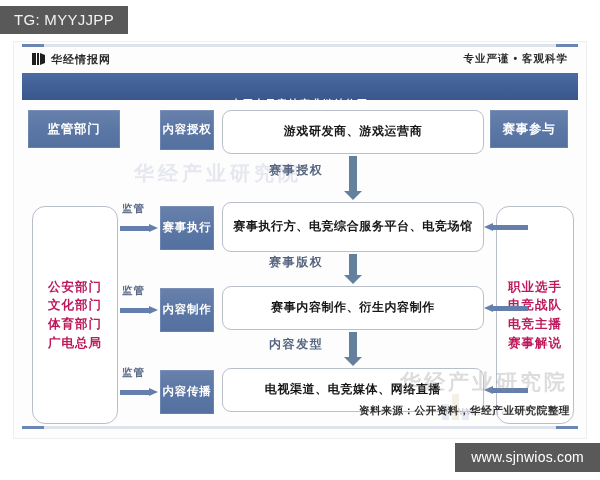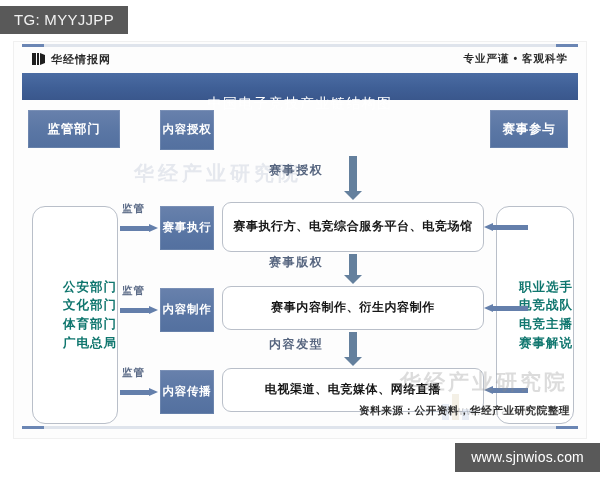--- a/index.html
+++ b/index.html
@@ -50,21 +50,21 @@
     font-size:10.5px;color:#2b2b2b;letter-spacing:1px;font-weight:700;
   }
 
   
   .title-bar{
     position:absolute;left:8px;right:8px;top:31px;height:27px;
     background:linear-gradient(180deg,#4b6ca3 0%,#3f5f96 55%,#3a578c 100%);
     display:flex;align-items:center;justify-content:center;
   }
   .title-bar .t{
-    color:#ffffff;font-size:14px;font-weight:400;letter-spacing:1.4px;margin-top:35px;
+    color:#ffffff;font-size:10px;font-weight:700;letter-spacing:1.4px;margin-top:35px;
   }
 
   
   .canvas{
     position:absolute;left:0;top:60px;width:572px;height:336px;
   }
 
   
   .bluebox{
     position:absolute;
@@ -84,23 +84,23 @@
     text-align:center;
     color:#161616;font-weight:700;font-size:12px;line-height:1.45;
     letter-spacing:.6px;
     padding:0 10px;box-sizing:border-box;
   }
   .tallbox{
     position:absolute;
     background:#ffffff;
     border:1px solid #b9bfc9;
     border-radius:13px;
-    display:flex;align-items:center;justify-content:flex-end;
+    display:flex;align-items:center;justify-content:center;
     text-align:center;
-    color:#0f766e;font-weight:700;font-size:12.5px;line-height:1.5;
+    color:#be185d;font-weight:700;font-size:12.5px;line-height:1.5;
     letter-spacing:1px;
   }
 
   
   .h-arrow{position:absolute;height:9px;}
   .h-arrow .shaft{position:absolute;left:0;top:2px;height:5px;background:#647fab;}
   .h-arrow .head{
     position:absolute;top:0;width:0;height:0;
     border-top:4.5px solid transparent;border-bottom:4.5px solid transparent;
   }
@@ -234,20 +234,23 @@
       <div class="bluebox" style="left:146px;top:104px;width:54px;height:44px;">
         <span>赛事执行</span>
       </div>
       <div class="bluebox" style="left:146px;top:186px;width:54px;height:44px;">
         <span>内容制作</span>
       </div>
       <div class="bluebox" style="left:146px;top:268px;width:54px;height:44px;">
         <span>内容传播</span>
       </div>
 
+      <div class="whitebox" style="left:208px;top:8px;width:262px;height:44px;">
+        <span>游戏研发商、游戏运营商</span>
+      </div>
       <div class="whitebox" style="left:208px;top:100px;width:262px;height:50px;">
         <span>赛事执行方、电竞综合服务平台、电竞场馆</span>
       </div>
       <div class="whitebox" style="left:208px;top:184px;width:262px;height:44px;">
         <span>赛事内容制作、衍生内容制作</span>
       </div>
       <div class="whitebox" style="left:208px;top:266px;width:262px;height:44px;">
         <span>电视渠道、电竞媒体、网络直播</span>
       </div>
 

